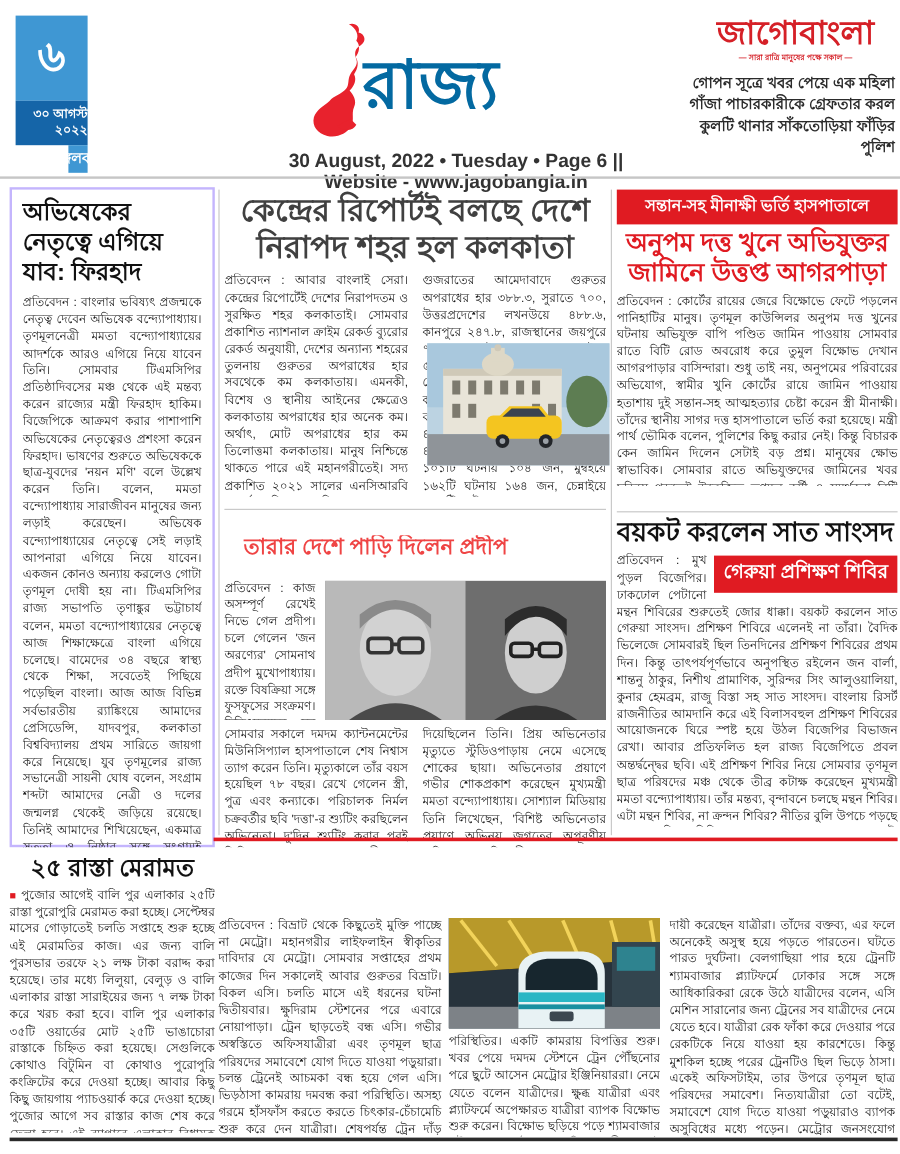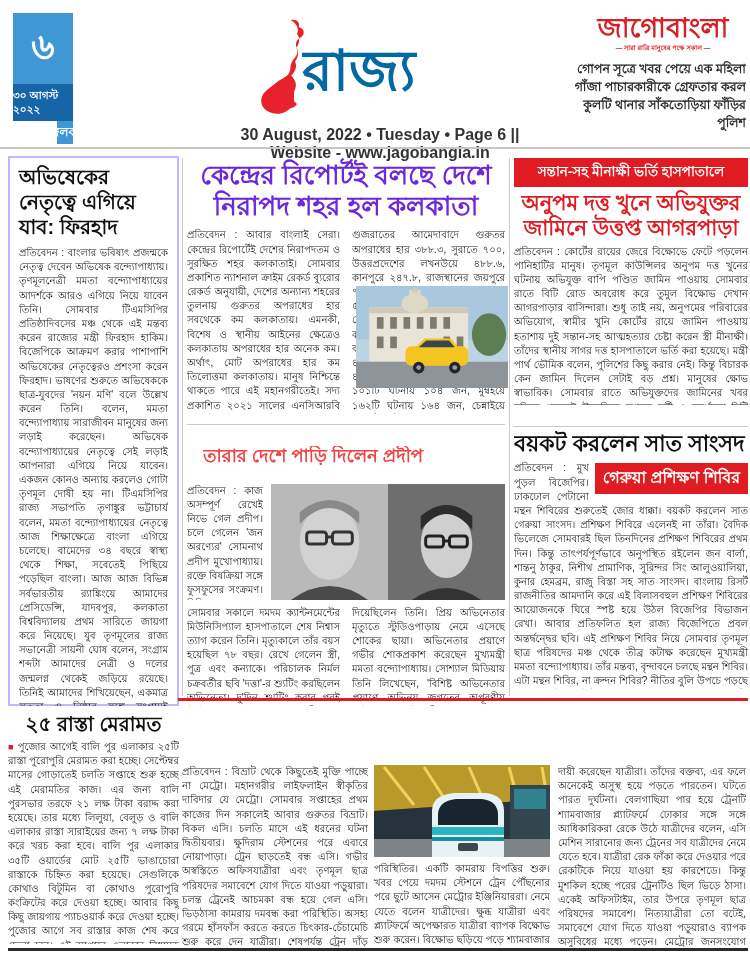--- a/index.html
+++ b/index.html
@@ -5,21 +5,21 @@
   html,body{margin:0;padding:0;background:#e9e9e9;}
   .page{position:relative;width:750px;height:962px;background:#ffffff;margin:0 auto;
         font-family:"Liberation Sans",sans-serif;color:#1a1a1a;overflow:hidden;}
   .abs{position:absolute;}
 
   
   .pagebox{left:13px;top:13px;width:60px;height:131px;display:flex;flex-direction:column;}
   .pagebox .num{flex:0 0 71px;background:#3f97d3;color:#fff;font-size:36px;font-weight:bold;
                 display:flex;align-items:center;justify-content:center;}
   .pagebox .date{flex:0 0 37px;background:#1565a8;color:#fff;font-size:10.5px;font-weight:600;
-                 display:flex;align-items:center;justify-content:center;text-align:left;line-height:1.3;}
+                 display:flex;align-items:center;justify-content:center;text-align:right;line-height:1.3;}
   .pagebox .day{flex:1;background:#3f97d3;color:#fff;font-size:12px;font-weight:bold;
                 display:flex;align-items:center;justify-content:center;margin-left:44px;}
   .map-wb{left:256px;top:12px;width:62px;height:112px;}
   .masthead-title{left:302px;top:21px;width:212px;height:100px;font-size:56px;font-weight:bold;
                   color:#0369a1;line-height:100px;white-space:nowrap;overflow:hidden;}
   .dateline{left:225px;top:126px;width:310px;text-align:center;font-size:16px;font-weight:600;color:#333;}
   .brand{left:580px;top:14px;width:166px;text-align:center;}
   .brand .name{font-size:27px;font-weight:bold;color:#d52027;line-height:1.05;white-space:nowrap;overflow:hidden;}
   .brand .tagline{font-size:6.5px;color:#d52027;font-weight:600;margin-top:1px;white-space:nowrap;overflow:hidden;}
   .brief{left:556px;top:60px;width:190px;text-align:right;font-size:12.5px;font-weight:600;
@@ -33,21 +33,21 @@
   .bodytext{font-size:10px;line-height:1.42;text-align:justify;overflow:hidden;}
 
   
   .art-firhad{left:8px;top:156px;width:171px;height:550px;border:2px solid #c4b5fd;
               padding:7px 9px;box-sizing:border-box;background:#fff;}
   .art-firhad h2{margin:0 0 6px 0;font-size:20px;line-height:1.25;font-weight:bold;color:#111;}
   .art-firhad .bodytext{height:460px;}
 
   
   .art-kolkata{left:187px;top:160px;width:318px;height:260px;}
-  .art-kolkata h1{margin:0;font-size:26px;line-height:1.18;font-weight:bold;color:#6d28d9;text-align:center;}
+  .art-kolkata h1{margin:0;font-size:26px;line-height:1.18;font-weight:bold;color:#404040;text-align:center;}
   .art-kolkata .cols{display:flex;gap:12px;margin-top:7px;height:186px;overflow:hidden;}
   .art-kolkata .cols .bodytext{flex:1;}
   .photo-taxi{left:356px;top:286px;width:152px;height:102px;z-index:3;background:#dfe8ee;}
 
   .hsep-center{left:187px;top:424px;width:318px;}
 
   
   .art-pradip{left:187px;top:430px;width:318px;height:264px;}
   .art-pradip h2{margin:16px;font-size:18px;line-height:1.2;font-weight:bold;color:#ef4444;white-space:nowrap;overflow:hidden;}
   .art-pradip .row1{display:flex;gap:8px;margin-top:5px;height:116px;}

